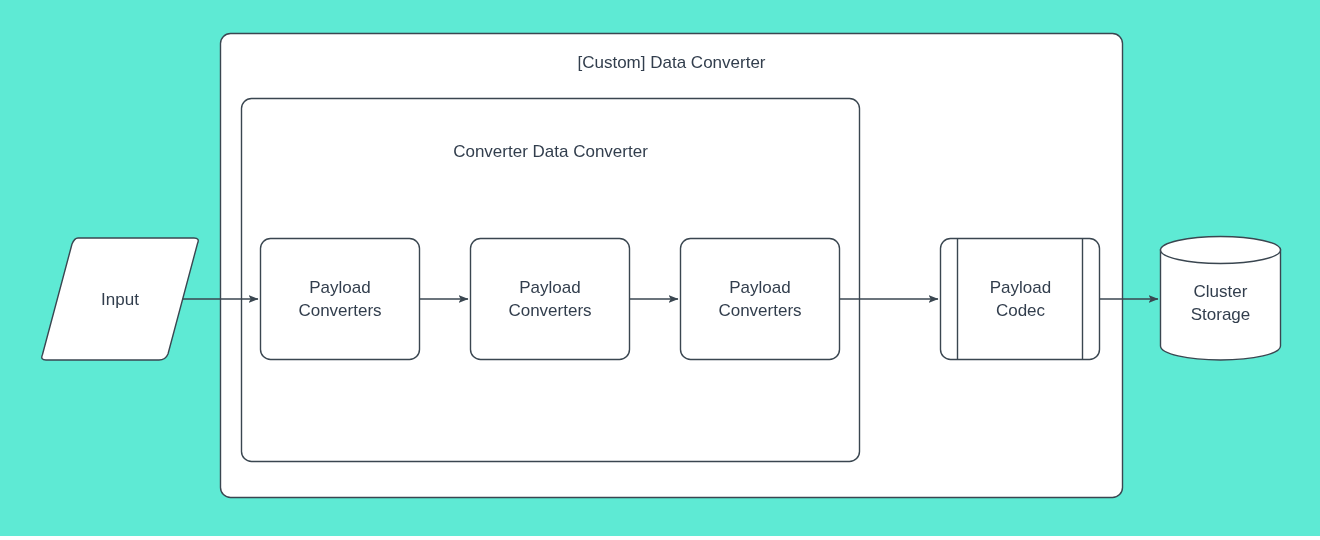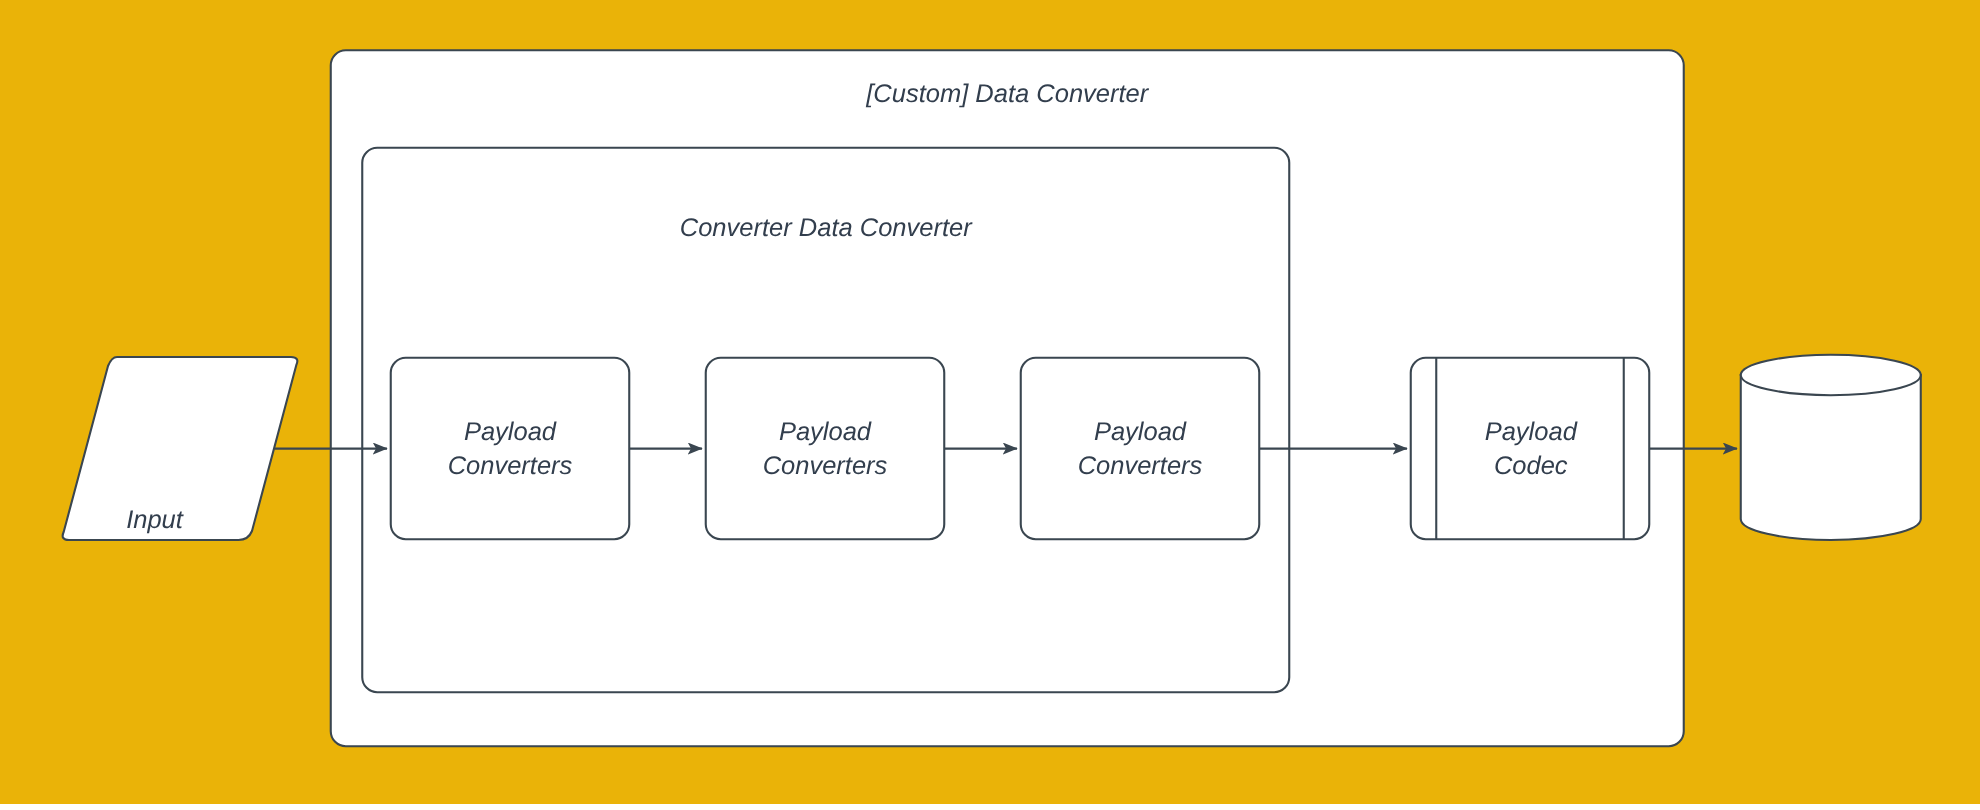--- a/index.html
+++ b/index.html
@@ -7,23 +7,22 @@
     padding: 0;
     background: #ffffff;
   }
   body {
     font-family: "Liberation Sans", sans-serif;
   }
   #canvas {
     position: relative;
     width: 1320px;
     height: 536px;
-    background: #eab308;
+    background: #5eead4;
     overflow: hidden;
-    font-style: italic;
   }
   #diagram-svg {
     position: absolute;
     left: 0;
     top: 0;
     width: 1320px;
     height: 540px;
   }
   .node-label {
     position: absolute;
@@ -51,21 +50,21 @@
     left: 220px;
     top: 51px;
     width: 903px;
   }
   
   #inner-title {
     left: 241px;
     top: 140px;
     width: 619px;
   }
-  #label-input       { left: 23px;  top: 238px; width: 160px; height: 122px; margin-top: 47px; }
+  #label-input       { left: 40px;  top: 238px; width: 160px; height: 122px; }
   #label-pc-1        { left: 260px; top: 238px; width: 160px; height: 122px; }
   #label-pc-2        { left: 470px; top: 238px; width: 160px; height: 122px; }
   #label-pc-3        { left: 680px; top: 238px; width: 160px; height: 122px; }
   #label-codec       { left: 957px; top: 238px; width: 127px; height: 122px; }
   #label-storage     { left: 1160px; top: 248px; width: 121px; height: 110px; }
 </style>
 </head>
 <body>
 
 <div id="canvas">
@@ -122,14 +121,16 @@
 
   <div class="node-label" id="label-pc-2">Payload
 Converters</div>
 
   <div class="node-label" id="label-pc-3">Payload
 Converters</div>
 
   <div class="node-label" id="label-codec">Payload
 Codec</div>
 
+  <div class="node-label" id="label-storage">Cluster
+Storage</div>
 
 </div>
 
 </body></html>

